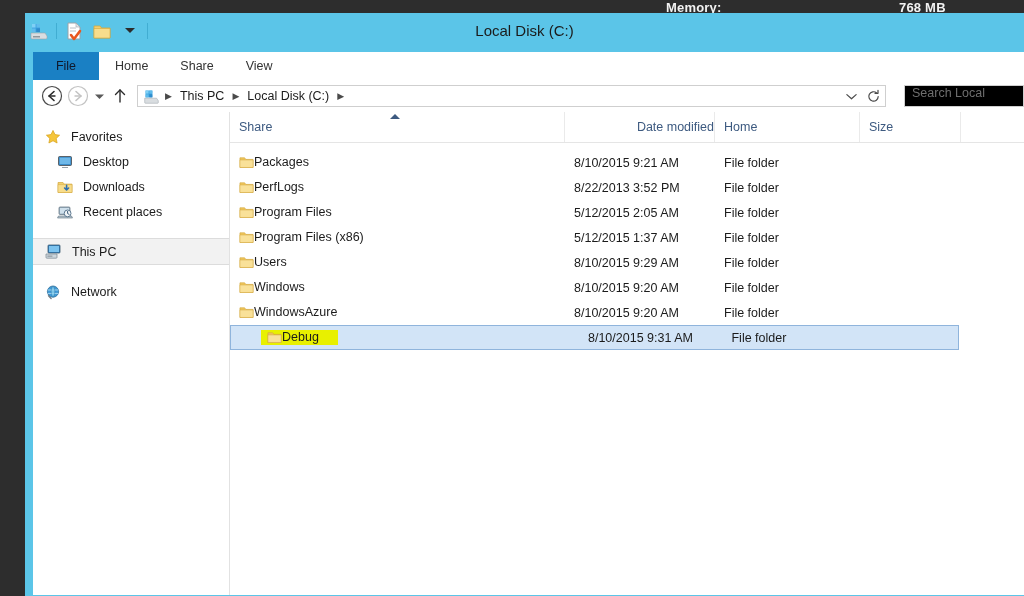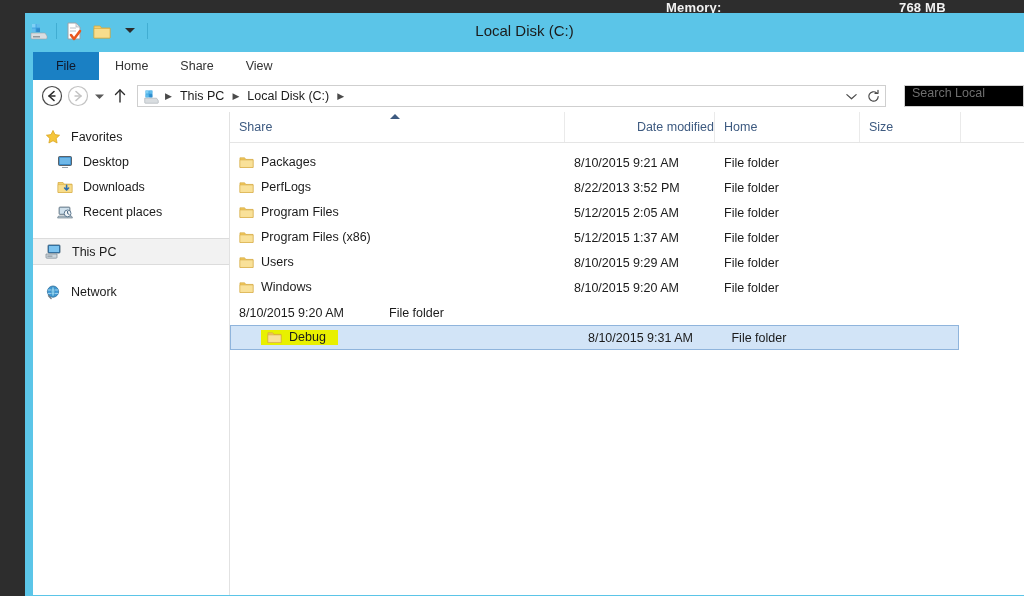--- a/index.html
+++ b/index.html
@@ -88,21 +88,21 @@
   .col.size{width:101px;border-right:1px solid #eaeaea;}
   .sortarrow{
     position:absolute;left:160px;top:2px;width:0;height:0;
     border-left:5px solid transparent;border-right:5px solid transparent;
     border-bottom:5px solid #3d5a80;
   }
   
   .row{display:flex;height:25px;align-items:center;position:relative;box-sizing:border-box;}
   .row.selected{background:#d2e4f7;border:1px solid #8fb4dc;width:729px;padding-left:28px;}
   .cell{font-size:12.5px;color:#1b1b1b;box-sizing:border-box;white-space:nowrap;overflow:hidden;}
-  .cell.name{width:335px;display:flex;align-items:center;gap:7px;padding-left:9px;position:relative;}
+  .cell.name{width:335px;display:flex;align-items:center;padding-left:9px;position:relative;}
   .cell.date{width:150px;padding-left:9px;}
   .cell.type{width:145px;padding-left:9px;}
   .cell.size{width:101px;padding-left:9px;}
   .row.selected .cell.name{padding-left:8px;}
   .hl{
     position:absolute;left:2px;top:-2px;height:24px;background:#e8f000;
     z-index:0;border-radius:1px;
   }
   .cell.name .fi, .cell.name .nm{position:relative;z-index:1;}
   .nm{line-height:1;}
@@ -414,20 +414,30 @@
         </svg>
       </span>
       <span class="nm">Windows</span>
     </div>
     <div class="cell date">8/10/2015 9:20 AM</div>
     <div class="cell type">File folder</div>
     <div class="cell size"></div>
   </div>
 
   <div class="row">
+    <div class="cell name">
+
+      <span class="ico fi">
+        <svg width="15" height="15" viewBox="0 0 16 16">
+          <path d="M1 3 h5 l1.3 1.7 H15 v8.6 H1 z" fill="#f0c75e" stroke="#d3a63b" stroke-width=".7"></path>
+          <path d="M1 5.3 h14 v8 H1 z" fill="#f9e199" stroke="#d3a63b" stroke-width=".5"></path>
+        </svg>
+      </span>
+      <span class="nm">WindowsAzure</span>
+    </div>
     <div class="cell date">8/10/2015 9:20 AM</div>
     <div class="cell type">File folder</div>
     <div class="cell size"></div>
   </div>
 
   <div class="row selected" style="background: rgb(210, 228, 247);">
     <div class="cell name">
       <span class="hl" style="background: rgb(232, 240, 0); width: 77px;"></span>
       <span class="ico fi">
         <svg width="15" height="15" viewBox="0 0 16 16">

